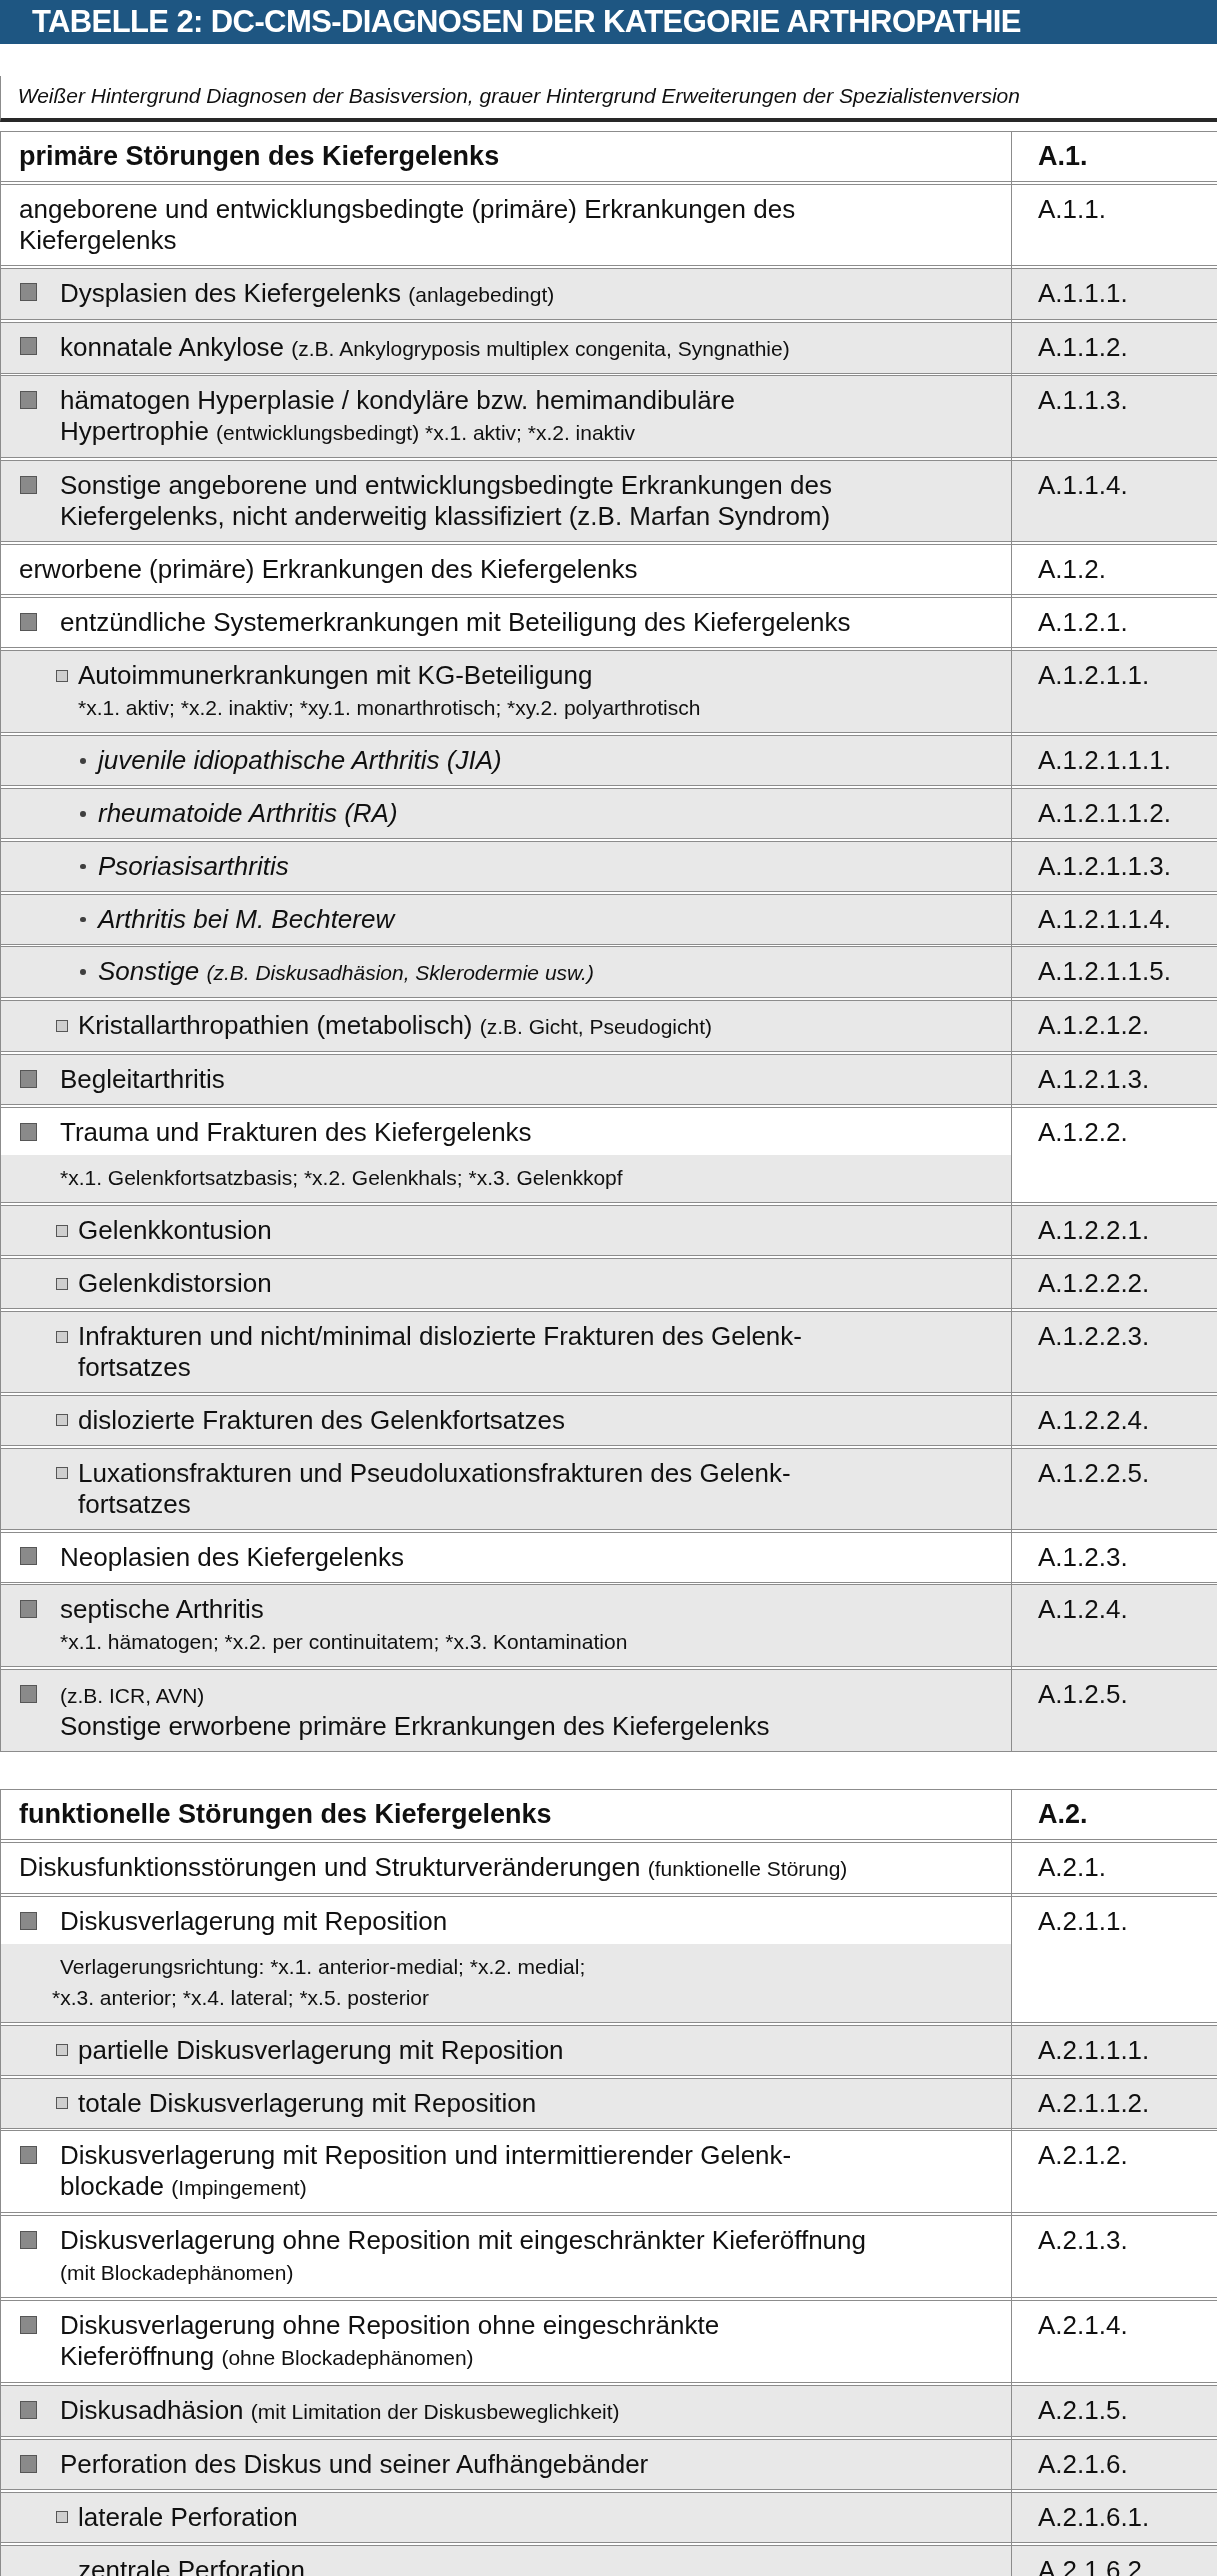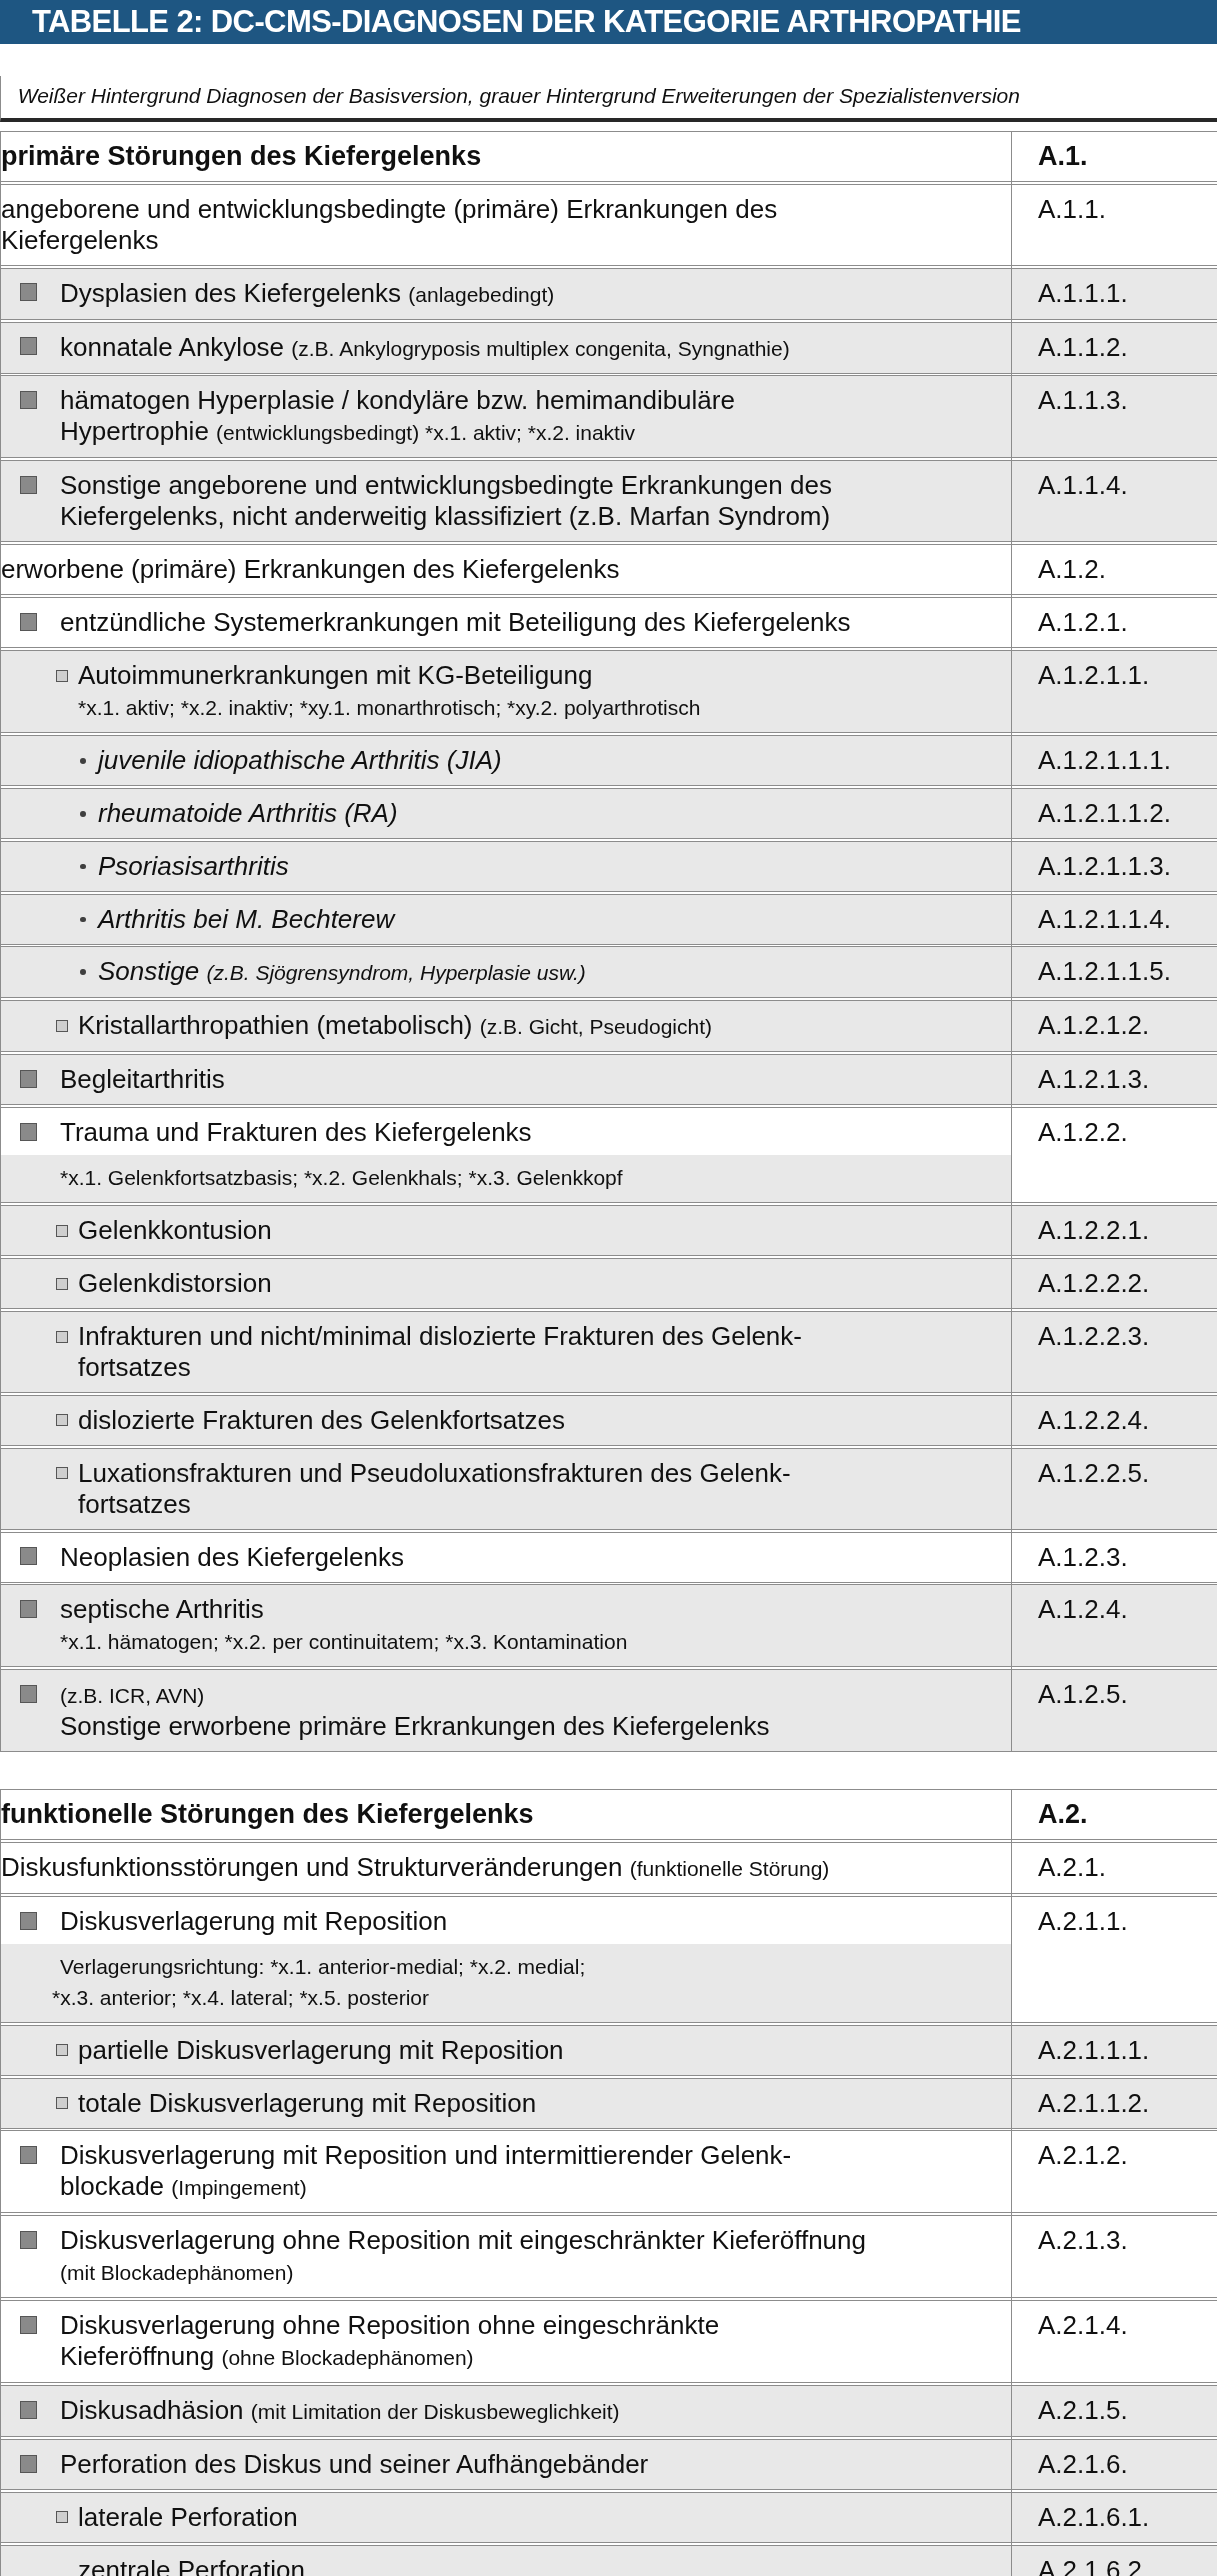--- a/index.html
+++ b/index.html
@@ -26,21 +26,21 @@
   .main{flex:0 0 1011px;box-sizing:border-box;position:relative;}
   .main.pad{padding:9px 0;}
   .title{padding:9px 0 7px 0;}
   .sub{background:var(--gray-row);padding:7px 0 9.6px 0;}
   .code{flex:1 1 auto;box-sizing:border-box;padding:9px 24px 0 26px;font-size:26px;}
   .bold-row .code,.bold-row .seg{font-weight:700;font-size:27px;}
   .line{font-size:26px;line-height:31px;padding-right:10.3px;}
   .sub .line{line-height:29.5px;}
   .seg{white-space:pre-wrap;}
   .seg.sm{font-size:21px;}
-  .t0{}
+  .t0{padding-left:18px;}
   .t1{padding-left:59px;}
   .t2{padding-left:77px;}
   .t3{padding-left:97px;font-style:italic;}
   .line.ind{padding-left:51px;}
   .bullet{position:absolute;z-index:3;}
   .b1{left:19px;top:14.7px;width:16.7px;height:18px;background:var(--bullet-fill);border:1.3px solid var(--bullet-edge);box-sizing:border-box;}
   .b2{left:55px;top:18.6px;width:12px;height:12px;background:var(--bullet2-fill);border:1.9px solid var(--bullet-edge);box-sizing:border-box;}
   .b3{left:79px;top:22px;width:5.8px;height:5.8px;border-radius:50%;background:var(--dot);}
 </style>
 </head>
@@ -140,21 +140,21 @@
       <div class="row bg-gray">
         <div class="main pad">
           <div class="bullet b3"></div>
           <div class="line t3"><span class="seg">Arthritis bei M. Bechterew</span></div>
         </div>
         <div class="code">A.1.2.1.1.4.</div>
       </div>
       <div class="row bg-gray">
         <div class="main pad">
           <div class="bullet b3"></div>
-          <div class="line t3"><span class="seg">Sonstige </span><span class="seg sm">(z.B. Sjögrensyndrom, Hyperplasie usw.)</span></div>
+          <div class="line t3"><span class="seg">Sonstige </span><span class="seg sm">(z.B. Diskusadhäsion, Sklerodermie usw.)</span></div>
         </div>
         <div class="code">A.1.2.1.1.5.</div>
       </div>
       <div class="row bg-gray">
         <div class="main pad">
           <div class="bullet b2"></div>
           <div class="line t2"><span class="seg">Kristallarthropathien (metabolisch) </span><span class="seg sm">(z.B. Gicht, Pseudogicht)</span></div>
         </div>
         <div class="code">A.1.2.1.2.</div>
       </div>

